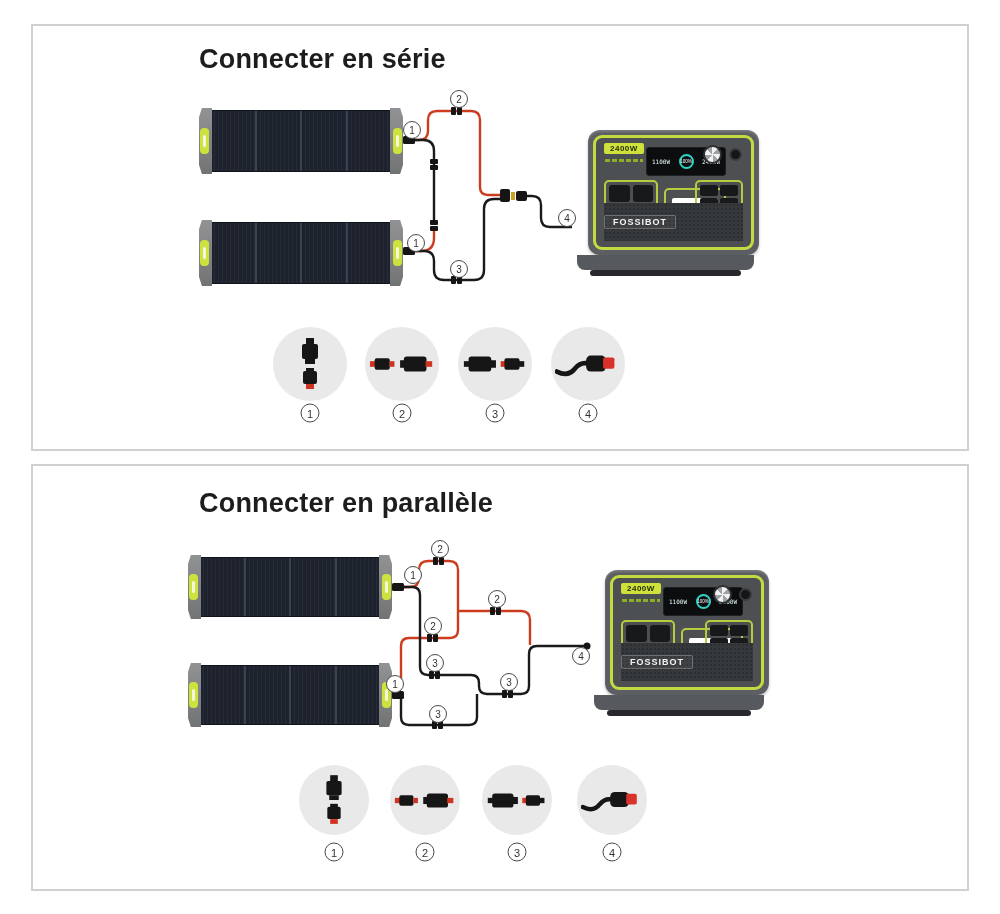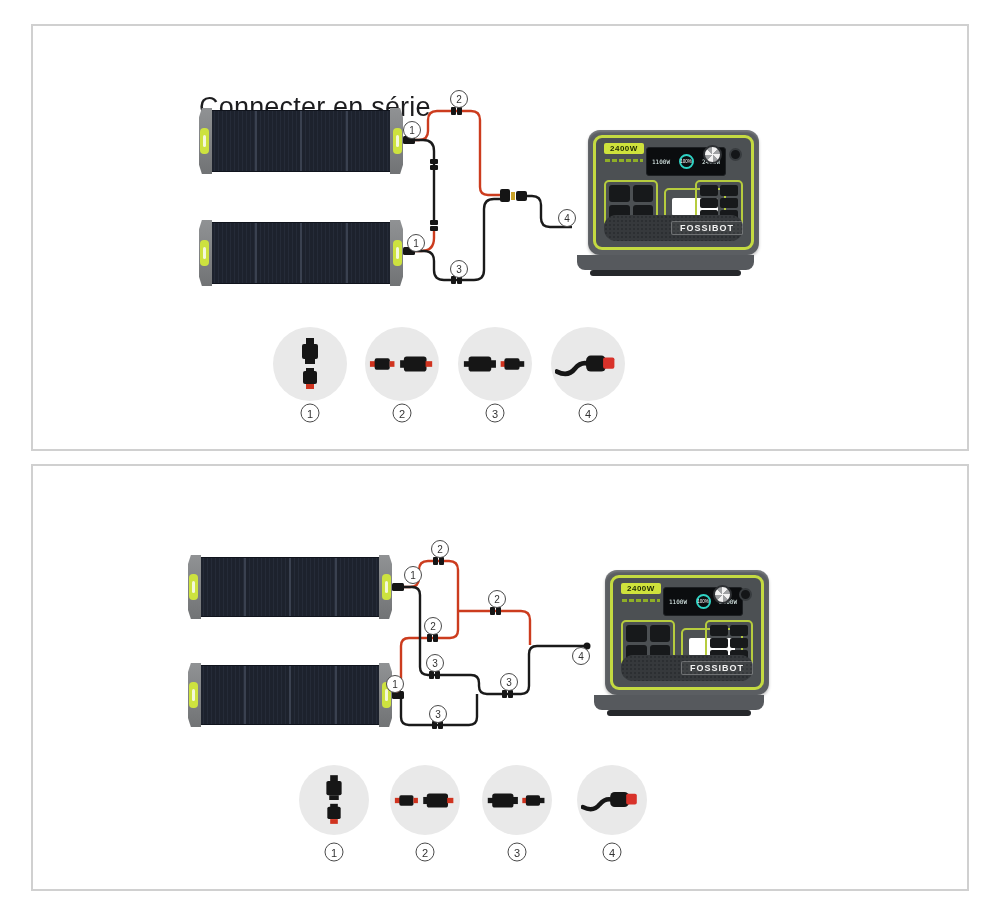--- a/index.html
+++ b/index.html
@@ -1,19 +1,19 @@
 <!DOCTYPE html>
 <html><head>
 <meta charset="utf-8">
 <style>
   html,body{margin:0;padding:0;background:#fff;}
   #page{position:relative;width:1000px;height:914px;background:#ffffff;overflow:hidden;
         font-family:"Liberation Sans",sans-serif;}
   .section{position:absolute;left:31px;width:934px;height:423px;border:2px solid #d0d0d0;background:#fff;}
-  .sec-title{position:absolute;left:166px;font-size:27px;font-weight:400;color:#1d1d1f;letter-spacing:.2px;margin-top:48px;}
+  .sec-title{position:absolute;left:166px;font-size:27px;font-weight:700;color:#1d1d1f;letter-spacing:.2px;}
 
   
   .solar{position:absolute;}
   .sp-cap{position:absolute;top:-2px;bottom:-2px;width:13px;background:linear-gradient(180deg,#909294,#717375);}
   .cap-l{left:0;clip-path:polygon(100% 0,100% 100%,22% 100%,0 86%,0 14%,22% 0);}
   .cap-r{right:0;clip-path:polygon(0 0,78% 0,100% 14%,100% 86%,78% 100%,0 100%);}
   .sp-body{position:absolute;left:11px;right:11px;top:0;bottom:0;display:flex;border:1px solid #10141d;background:#1d222d;box-sizing:border-box;}
   .sp-sec{flex:1;background:repeating-linear-gradient(90deg,#1d222d 0 3px,#252b38 3px 4px);border-left:2px solid #3a4150;}
   .sp-sec:first-child{border-left:none;}
   .sp-handle{position:absolute;width:9px;height:26px;background:#cde23f;border-radius:4px;top:50%;transform:translateY(-50%);}
@@ -51,23 +51,23 @@
             background:conic-gradient(#f2f2f2 0 40deg,#9fa1a3 40deg 90deg,#f2f2f2 90deg 130deg,#9fa1a3 130deg 180deg,#f2f2f2 180deg 220deg,#9fa1a3 220deg 270deg,#f2f2f2 270deg 310deg,#9fa1a3 310deg 360deg);}
   .st-power{position:absolute;right:9px;top:10px;width:13px;height:13px;border-radius:50%;background:#141618;border:2px solid #383c3f;box-sizing:border-box;}
   .st-ports-l{position:absolute;left:8px;top:42px;width:54px;height:46px;border:2px solid #b6cc3e;border-radius:5px;
             display:grid;grid-template-columns:1fr 1fr;grid-template-rows:1fr 1fr;gap:3px;padding:3px;box-sizing:border-box;}
   .port-sq{background:#17191b;border-radius:3px;}
   .st-outlet{position:absolute;left:68px;top:50px;width:62px;height:38px;border:2px solid #b6cc3e;border-radius:5px;box-sizing:border-box;}
   .st-outlet-white{position:absolute;left:6px;top:8px;right:6px;height:18px;background:#fff;border-radius:2px;}
   .st-ports-r{position:absolute;right:8px;top:42px;width:48px;height:46px;border:2px solid #b6cc3e;border-radius:5px;
             display:grid;grid-template-columns:1fr 1fr;grid-template-rows:1fr 1fr 1fr;gap:2px;padding:3px;box-sizing:border-box;}
   .port-r{background:#17191b;border-radius:2px;}
-  .st-grille{position:absolute;left:8px;right:8px;bottom:6px;height:26px;background:#36393c;border-radius:12px;
+  .st-grille{position:absolute;left:8px;right:8px;bottom:6px;height:38px;background:#36393c;border-radius:0;
             background-image:radial-gradient(circle,#2c2f32 1px,transparent 1.2px);background-size:4px 4px;
-            display:flex;align-items:center;justify-content:flex-end;}
+            display:flex;align-items:center;justify-content:flex-start;}
   .st-logo{font-size:9px;font-weight:bold;color:#f2f2f2;letter-spacing:1px;border:1px solid rgba(255,255,255,.25);
             padding:1px 8px;border-radius:2px;background:rgba(255,255,255,.05);}
   .st-base{position:absolute;left:5px;right:5px;top:125px;height:15px;background:#56595d;border-radius:0 0 8px 8px;}
   .st-foot{position:absolute;left:18px;right:18px;top:140px;height:6px;background:#26282b;border-radius:3px;}
 </style>
 </head>
 <body>
 
 <div id="page">
 
@@ -208,20 +208,21 @@
           <rect x="51" y="9" width="12" height="12" rx="2" fill="#d8322a"></rect>
       </svg>
     </div>
     <span class="lg-num" style="left:277px;top:387px;">1</span>
     <span class="lg-num" style="left:369px;top:387px;">2</span>
     <span class="lg-num" style="left:462px;top:387px;">3</span>
     <span class="lg-num" style="left:555px;top:387px;">4</span>
   </div>
 
   <div class="section" style="top:464px;">
+    <div class="sec-title" style="top:22px;">Connecter en parallèle</div>
 
     <div class="solar" style="left:155px;top:91px;width:204px;height:60px;">
       <div class="sp-body">
           <div class="sp-sec"></div>
           <div class="sp-sec"></div>
           <div class="sp-sec"></div>
           <div class="sp-sec"></div>
         </div>
       <div class="sp-cap cap-l"></div>
       <div class="sp-cap cap-r"></div>

